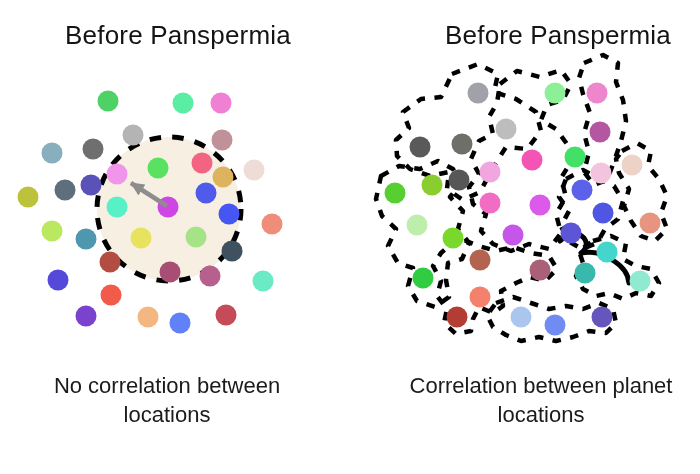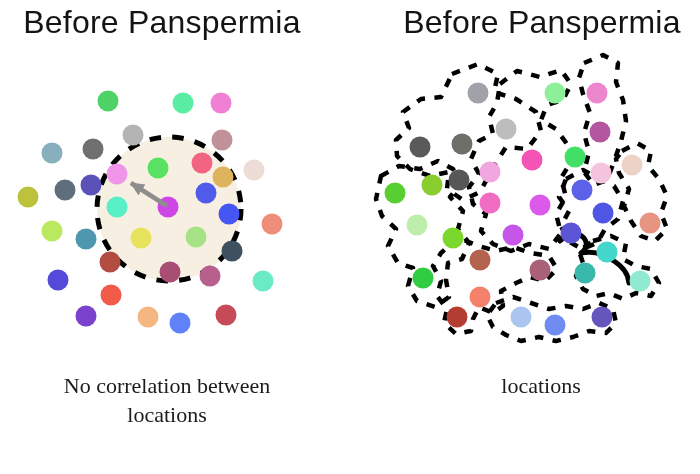--- a/index.html
+++ b/index.html
@@ -13,43 +13,42 @@
   }
   .canvas {
     position: relative;
     width: 700px;
     height: 474px;
     background: #ffffff;
   }
   .title {
     position: absolute;
     top: 4px;
-    margin: 0;
-    font-size: 32px;
+    margin: 16px;
+    font-size: 26px;
     font-weight: 400;
     color: #141414;
     text-align: center;
     letter-spacing: 0.2px;
     white-space: nowrap;
   }
   .title.left  { left: 0px;   width: 324px; }
   .title.right { left: 384px; width: 316px; }
   .diagram-svg {
     position: absolute;
     left: 0; top: 0;
     width: 700px; height: 474px;
   }
   .caption {
     position: absolute;
     top: 371px;
     font-size: 22px;
     line-height: 29px;
     color: #1b1b1b;
     text-align: center;
-    font-family: Liberation Serif, serif;
   }
   .caption.left  { left: 8px;   width: 318px; }
   .caption.right { left: 384px; width: 314px; }
 </style>
 </head>
 <body>
 
 <div class="canvas">
 
   <h1 class="title left">Before Panspermia</h1>
@@ -149,16 +148,17 @@
         <circle cx="602" cy="317" r="10.5" fill="#6456bc"></circle>
       </g>
   </svg>
 
   <div class="caption left">
     <div>No correlation between</div>
     <div>locations</div>
   </div>
 
   <div class="caption right">
+    <div>Correlation between planet</div>
     <div>locations</div>
   </div>
 
 </div>
 
 </body></html>

